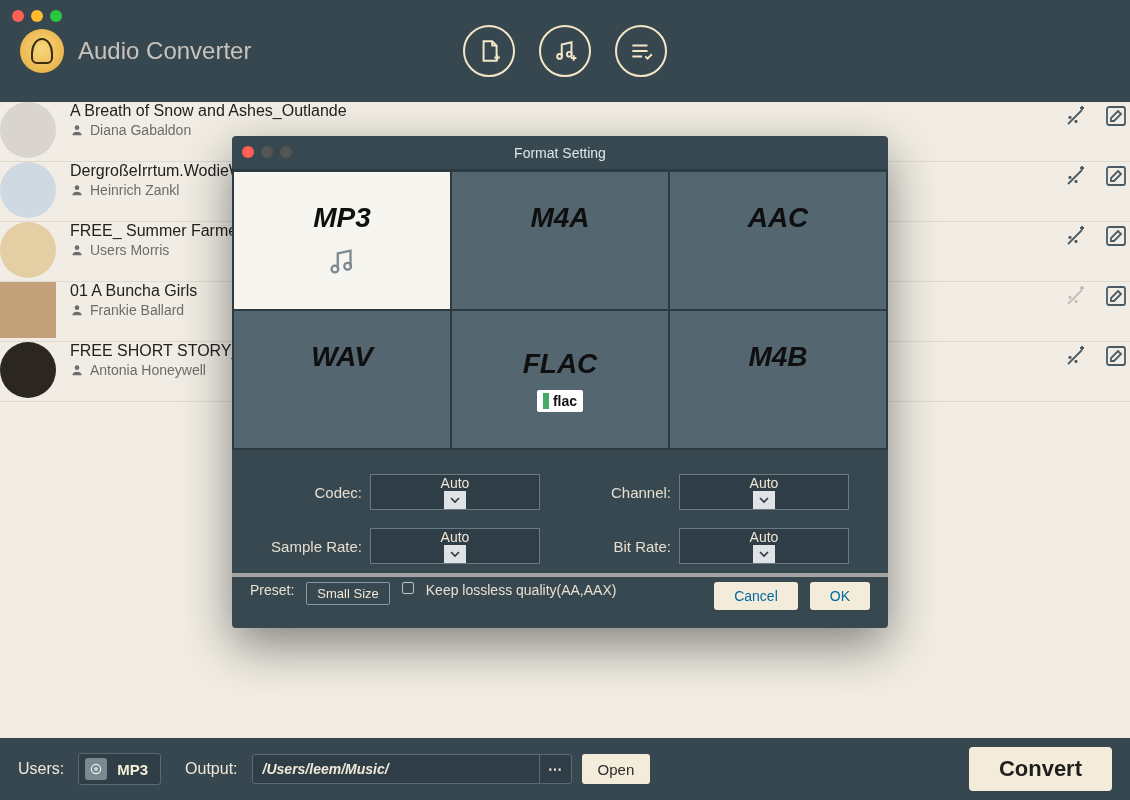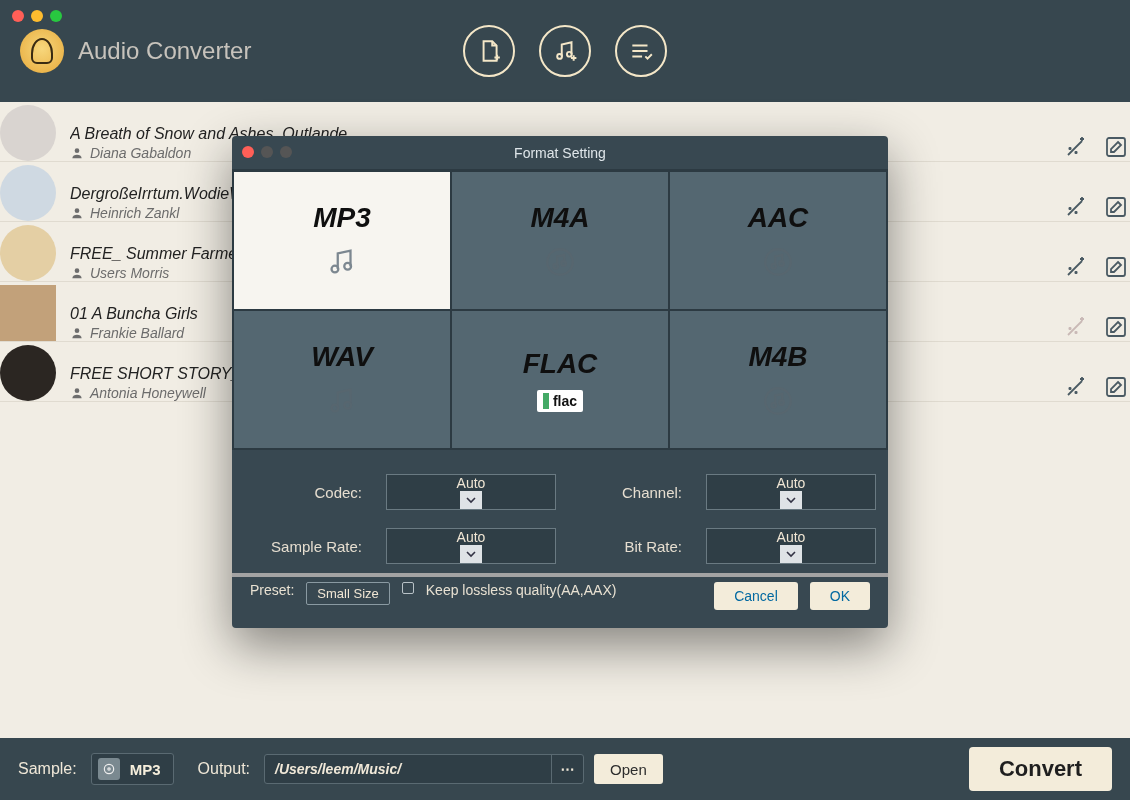--- a/index.html
+++ b/index.html
@@ -34,23 +34,22 @@
   .tb-circle {
     width: 52px; height: 52px; border: 2px solid #f4e7c8; border-radius: 50%;
     display:flex; align-items:center; justify-content:center; cursor: pointer;
     color: #f4e7c8;
   }
   .tb-circle svg { width: 26px; height: 26px; fill: none; stroke: #f4e7c8; stroke-width: 1.8; }
 
   
   .filelist { width: 100%; }
   .row {
-    display:flex; align-items:flex-end; height: 60px;
+    display:flex; align-items:flex-start; height: 60px;
     border-bottom: 1px solid #e0dbd0;
-    font-style: italic;
   }
   .thumb {
     width: 56px; height: 56px; margin-right: 14px; border-radius: 0;
     background: linear-gradient(135deg,#bfa,#789);
     flex-shrink: 0;
   }
   .thumb.round { border-radius: 50%; }
   .row-texts { flex: 1; min-width: 0; }
   .row-title { font-size: 16px; color: #222; white-space: nowrap; overflow: hidden; text-overflow: ellipsis; }
   .row-sub { display:flex; align-items:center; gap:6px; color:#6c6c6c; font-size:14px; margin-top:2px;}
@@ -120,21 +119,21 @@
   .flac-badge {
     background:#fff; color:#111; font-weight:700; font-size:14px;
     padding:3px 6px; display:flex; align-items:center; gap:4px; border-radius:2px;
   }
   .flac-badge .bar { width:6px; height:16px; background:#4a6; display:inline-block; }
 
   .settings-grid {
     display:grid; grid-template-columns: 1fr 1fr; row-gap:18px; column-gap:30px;
     padding: 24px 34px 8px 34px;
   }
-  .setting { display:flex; align-items:center; justify-content:flex-start; gap:24px; }
+  .setting { display:flex; align-items:center; justify-content:flex-start; gap:8px; }
   .setting .slabel { color:#e6ded0; font-size:15px; min-width:96px; text-align:right; }
   .dropdown {
     width:170px; height:36px; background:#2f3e46; border:1px solid #6a7a82;
     display:flex; align-items:center; color:#f0e6d4; font-size:14px; cursor:pointer; position:relative;flex-direction:column;
   }
   .dropdown .val { flex:1; text-align:center; }
   .dropdown .caret {
     width:22px; height:100%; background:#dfe3e6; display:flex; align-items:center; justify-content:center;
     color:#2f3e46;
   }
@@ -328,21 +327,21 @@
         <svg viewBox="0 0 24 24">
             <rect x="3" y="3" width="18" height="18" rx="2"></rect>
             <path d="M14 7l3 3-7 7H7v-3z"></path>
           </svg>
       </div>
     </div>
     </div>
   </div>
 
 <div class="footer">
-  <span class="lbl">Sample:</span>
+  <span class="lbl">Users:</span>
   <div class="format-chip">
     <span class="mini">
       <svg width="14" height="14" viewBox="0 0 24 24" fill="none" stroke="#eee" stroke-width="2">
           <circle cx="12" cy="12" r="8"></circle>
           <circle cx="12" cy="12" r="2"></circle>
         </svg>
     </span>
     <span>MP3</span>
   </div>
   <span class="lbl" style="margin-left:14px">Output:</span>

